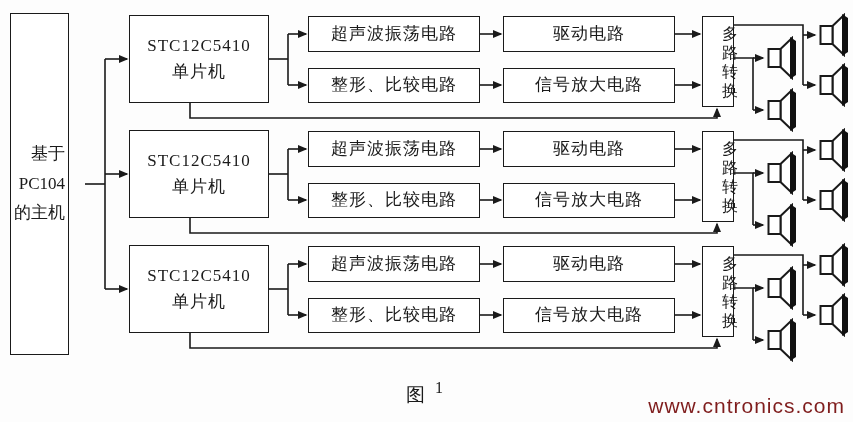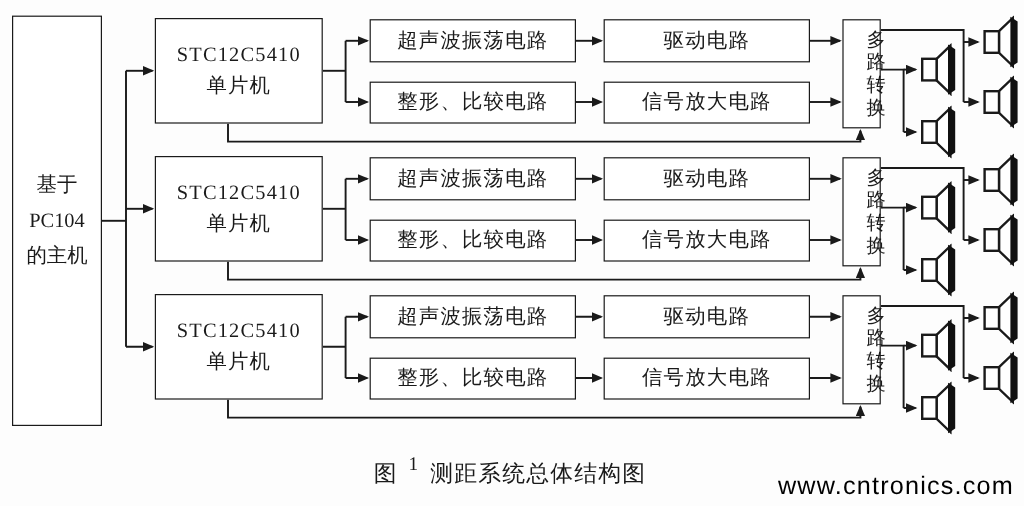--- a/index.html
+++ b/index.html
@@ -10,21 +10,21 @@
        display:flex;align-items:center;justify-content:center;text-align:center;
        font-size:17px;letter-spacing:1px;line-height:1.2;}
   .stack{display:flex;flex-direction:column;gap:6px;}
   .host-stack{display:flex;flex-direction:column;gap:9px;font-size:17px;letter-spacing:0;}
   .mux-label{width:18px;word-break:break-all;line-height:19px;font-size:16px;
              text-align:center;letter-spacing:0;margin-left:24px;}
   .spk{position:absolute;width:32px;height:44px;}
   .caption{position:absolute;left:295px;top:382px;width:260px;display:flex;
            justify-content:center;align-items:flex-start;gap:9px;font-size:19px;letter-spacing:1px;}
   .caption .fig-num{font-size:16px;position:relative;top:-3px;font-family:"Liberation Serif",serif;}
-  .watermark{position:absolute;right:8px;top:394px;font-size:21px;color:#000000;
+  .watermark{position:absolute;right:8px;top:394px;font-size:21px;color:#7f1d1d;
              font-family:"Liberation Sans","DejaVu Sans",sans-serif;letter-spacing:1px;}
 </style>
 </head>
 <body>
 
 <div class="canvas">
 
   <svg class="wires" width="853" height="422" viewBox="0 0 853 422" fill="none" stroke="#1a1a1a" stroke-width="1.6">
     <defs>
       <marker id="ah" markerUnits="userSpaceOnUse" markerWidth="11" markerHeight="9" refX="8" refY="4" orient="auto">
@@ -80,21 +80,21 @@
     <path d="M675 315 H700" marker-end="url(#ah)"></path>
     <path d="M190 333 V348 H717 V339" marker-end="url(#ah)"></path>
     <path d="M734 255 H803 V315"></path>
     <path d="M803 265 H815" marker-end="url(#ah)"></path>
     <path d="M803 315 H815" marker-end="url(#ah)"></path>
     <path d="M734 288 H753 V340"></path>
     <path d="M753 288 H763" marker-end="url(#ah)"></path>
     <path d="M753 340 H763" marker-end="url(#ah)"></path>
   </svg>
 
-  <div class="box" style="left:10px;top:13px;width:75px;height:342px;">
+  <div class="box" style="left:10px;top:13px;width:59px;height:342px;text-align:right;">
     <div class="host-stack">
       <span>基于</span>
       <span>PC104</span>
       <span>的主机</span>
     </div>
   </div>
 
   <div class="box" style="left:129px;top:15px;width:140px;height:88px;">
     <div class="stack">
       <span>STC12C5410</span>
@@ -220,18 +220,17 @@
       </svg></div>
   <div class="spk" style="left:817px;top:293px;"><svg width="32" height="44" viewBox="0 0 32 44">
         <polygon points="15.5,13 27,2 27,42 15.5,31" fill="#fff" stroke="#1a1a1a" stroke-width="2"></polygon>
         <rect x="3.5" y="13" width="12" height="18" fill="#fff" stroke="#1a1a1a" stroke-width="2"></rect>
         <polygon points="25,1 31,5 31,39 25,43" fill="#111"></polygon>
       </svg></div>
 
   <div class="caption">
     <span>图</span>
     <span class="fig-num">1</span>
-    <span>测距系统总体结构图</span>
   </div>
 
   <div class="watermark">www.cntronics.com</div>
 
 </div>
 
 </body></html>

